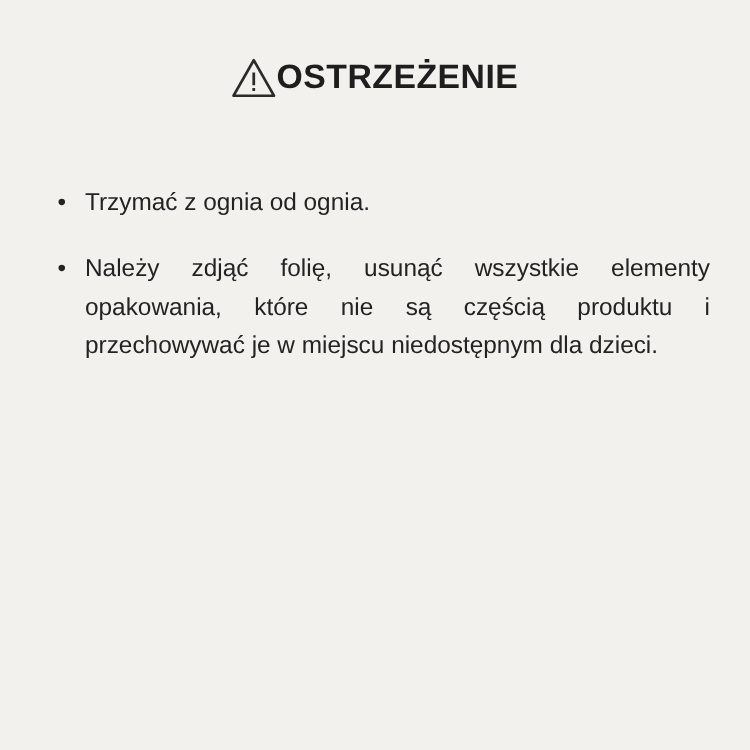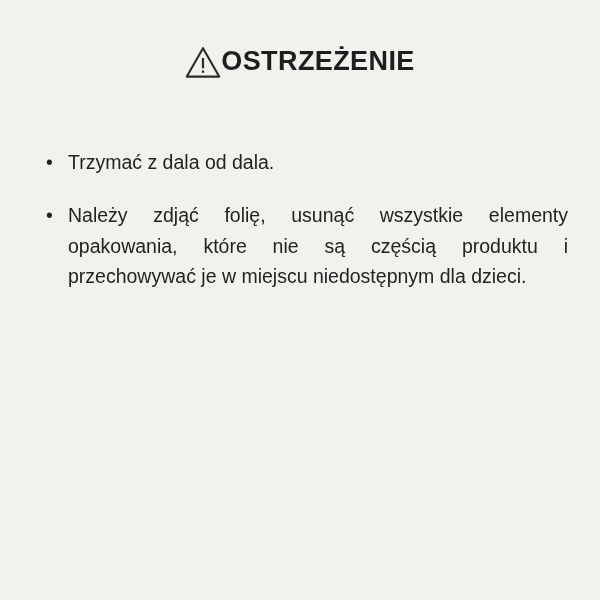--- a/index.html
+++ b/index.html
@@ -90,21 +90,21 @@
         <rect x="16.9" y="12" width="2.2" height="10.2" fill="#2b2b2b"></rect>
         <rect x="16.9" y="24.4" width="2.2" height="2.4" fill="#2b2b2b"></rect>
       </svg>
     </span>
     <span class="warning-title">OSTRZEŻENIE</span>
   </div>
 
   <ul class="warning-list">
     <li class="warning-item item-single">
       <span class="bullet">•</span>
-      <span class="text">Trzymać z dala od dala.</span>
+      <span class="text">Trzymać z ognia od ognia.</span>
     </li>
     <li class="warning-item">
       <span class="bullet">•</span>
       <span class="text">Należy zdjąć folię, usunąć wszystkie elementy opakowania, które nie są częścią produktu i przechowywać je w miejscu niedostępnym dla dzieci.</span>
     </li>
   </ul>
 
 </div>
 
 </body></html>

